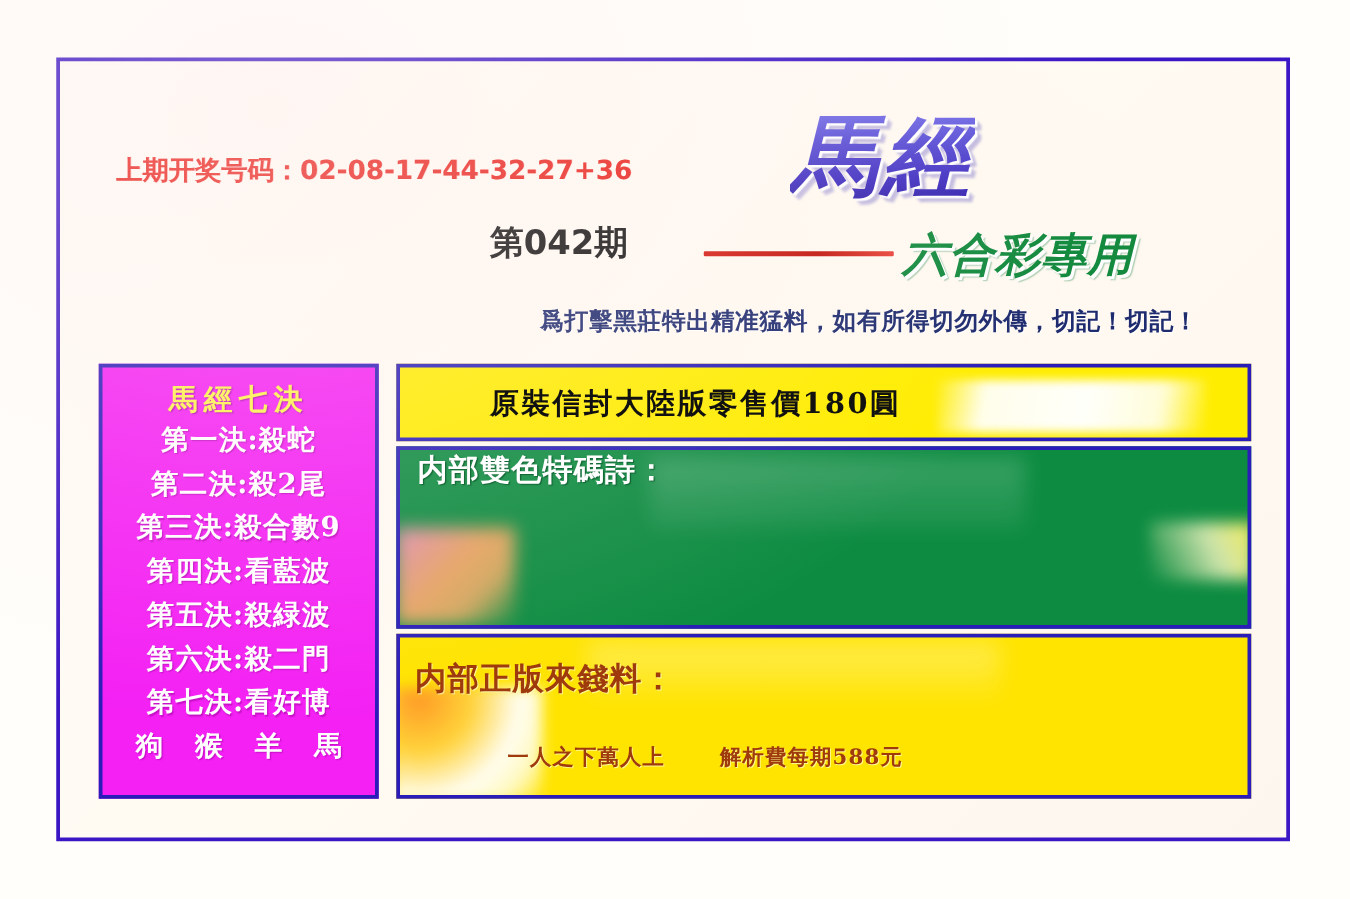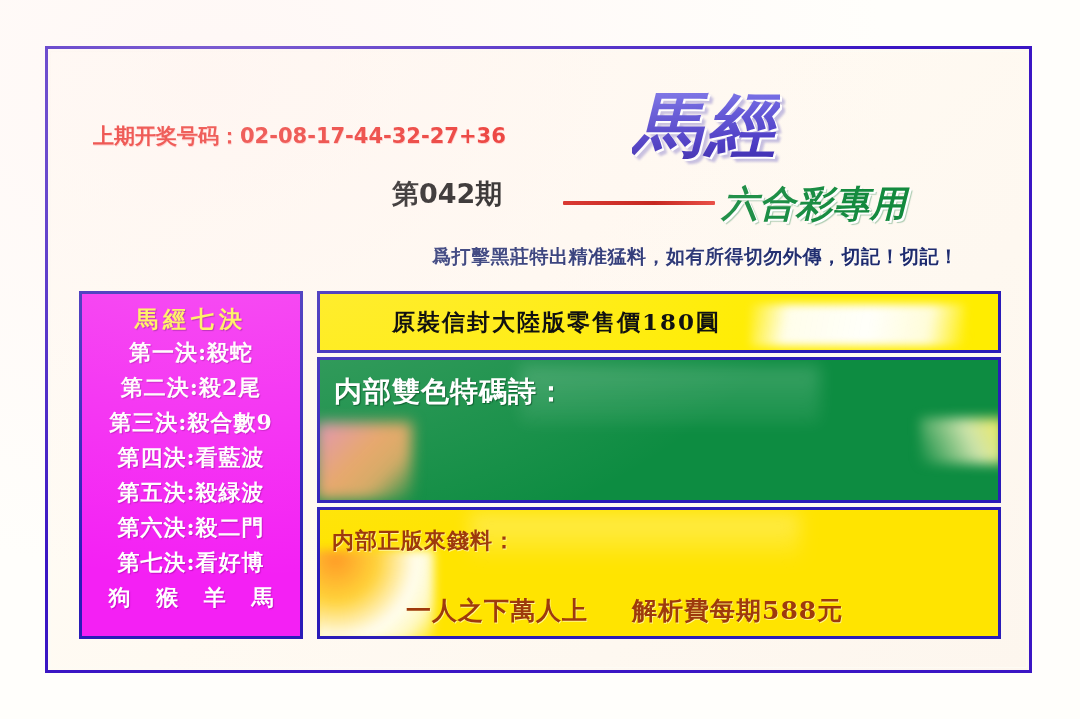--- a/index.html
+++ b/index.html
@@ -214,23 +214,23 @@
   }
 
   #panel-poem {
     top: 66px;
     height: 146px;
     background: #0d8c41;
   }
   #panel-poem .poem-label {
     position: absolute;
     left: 14px;
-    top: 13px;
+    top: 0;
     font-family: Liberation Sans, sans-serif;
-    font-size: 28px;
+    font-size: 24px;
     font-weight: bold;
     letter-spacing: 1px;
     color: #ffffff;
     white-space: nowrap;
     z-index: 4;
     text-shadow: 1px 1px 1px rgba(0,60,25,0.55);
   }
   #panel-poem .poem-line {
     position: absolute;
     left: 97px;
@@ -278,34 +278,34 @@
   #panel-money {
     top: 216px;
     height: 132px;
     background: #ffe400;
   }
   #panel-money .money-label {
     position: absolute;
     left: 12px;
     top: 16px;
     font-family: "DejaVu Serif", "Liberation Serif", serif;
-    font-size: 22px;
+    font-size: 25px;
     font-weight: bold;
     letter-spacing: 1px;
     color: #9e3a0c;
     white-space: nowrap;
     z-index: 4;
     text-shadow: 0.8px 0.8px 0 rgba(255,255,200,0.7);
   }
   #panel-money .money-line {
     position: absolute;
     left: 86px;
     top: 84px;
     font-family: "DejaVu Serif", "Liberation Serif", serif;
-    font-size: 25px;
+    font-size: 17px;
     font-weight: bold;
     letter-spacing: 1px;
     color: #9e3a0c;
     white-space: nowrap;
     z-index: 4;
     text-shadow: 0.8px 0.8px 0 rgba(255,255,200,0.7);
   }
   #panel-money .money-line .gap { display:inline-block; width: 44px; }
   #panel-money .sun-smudge {
     position: absolute;

